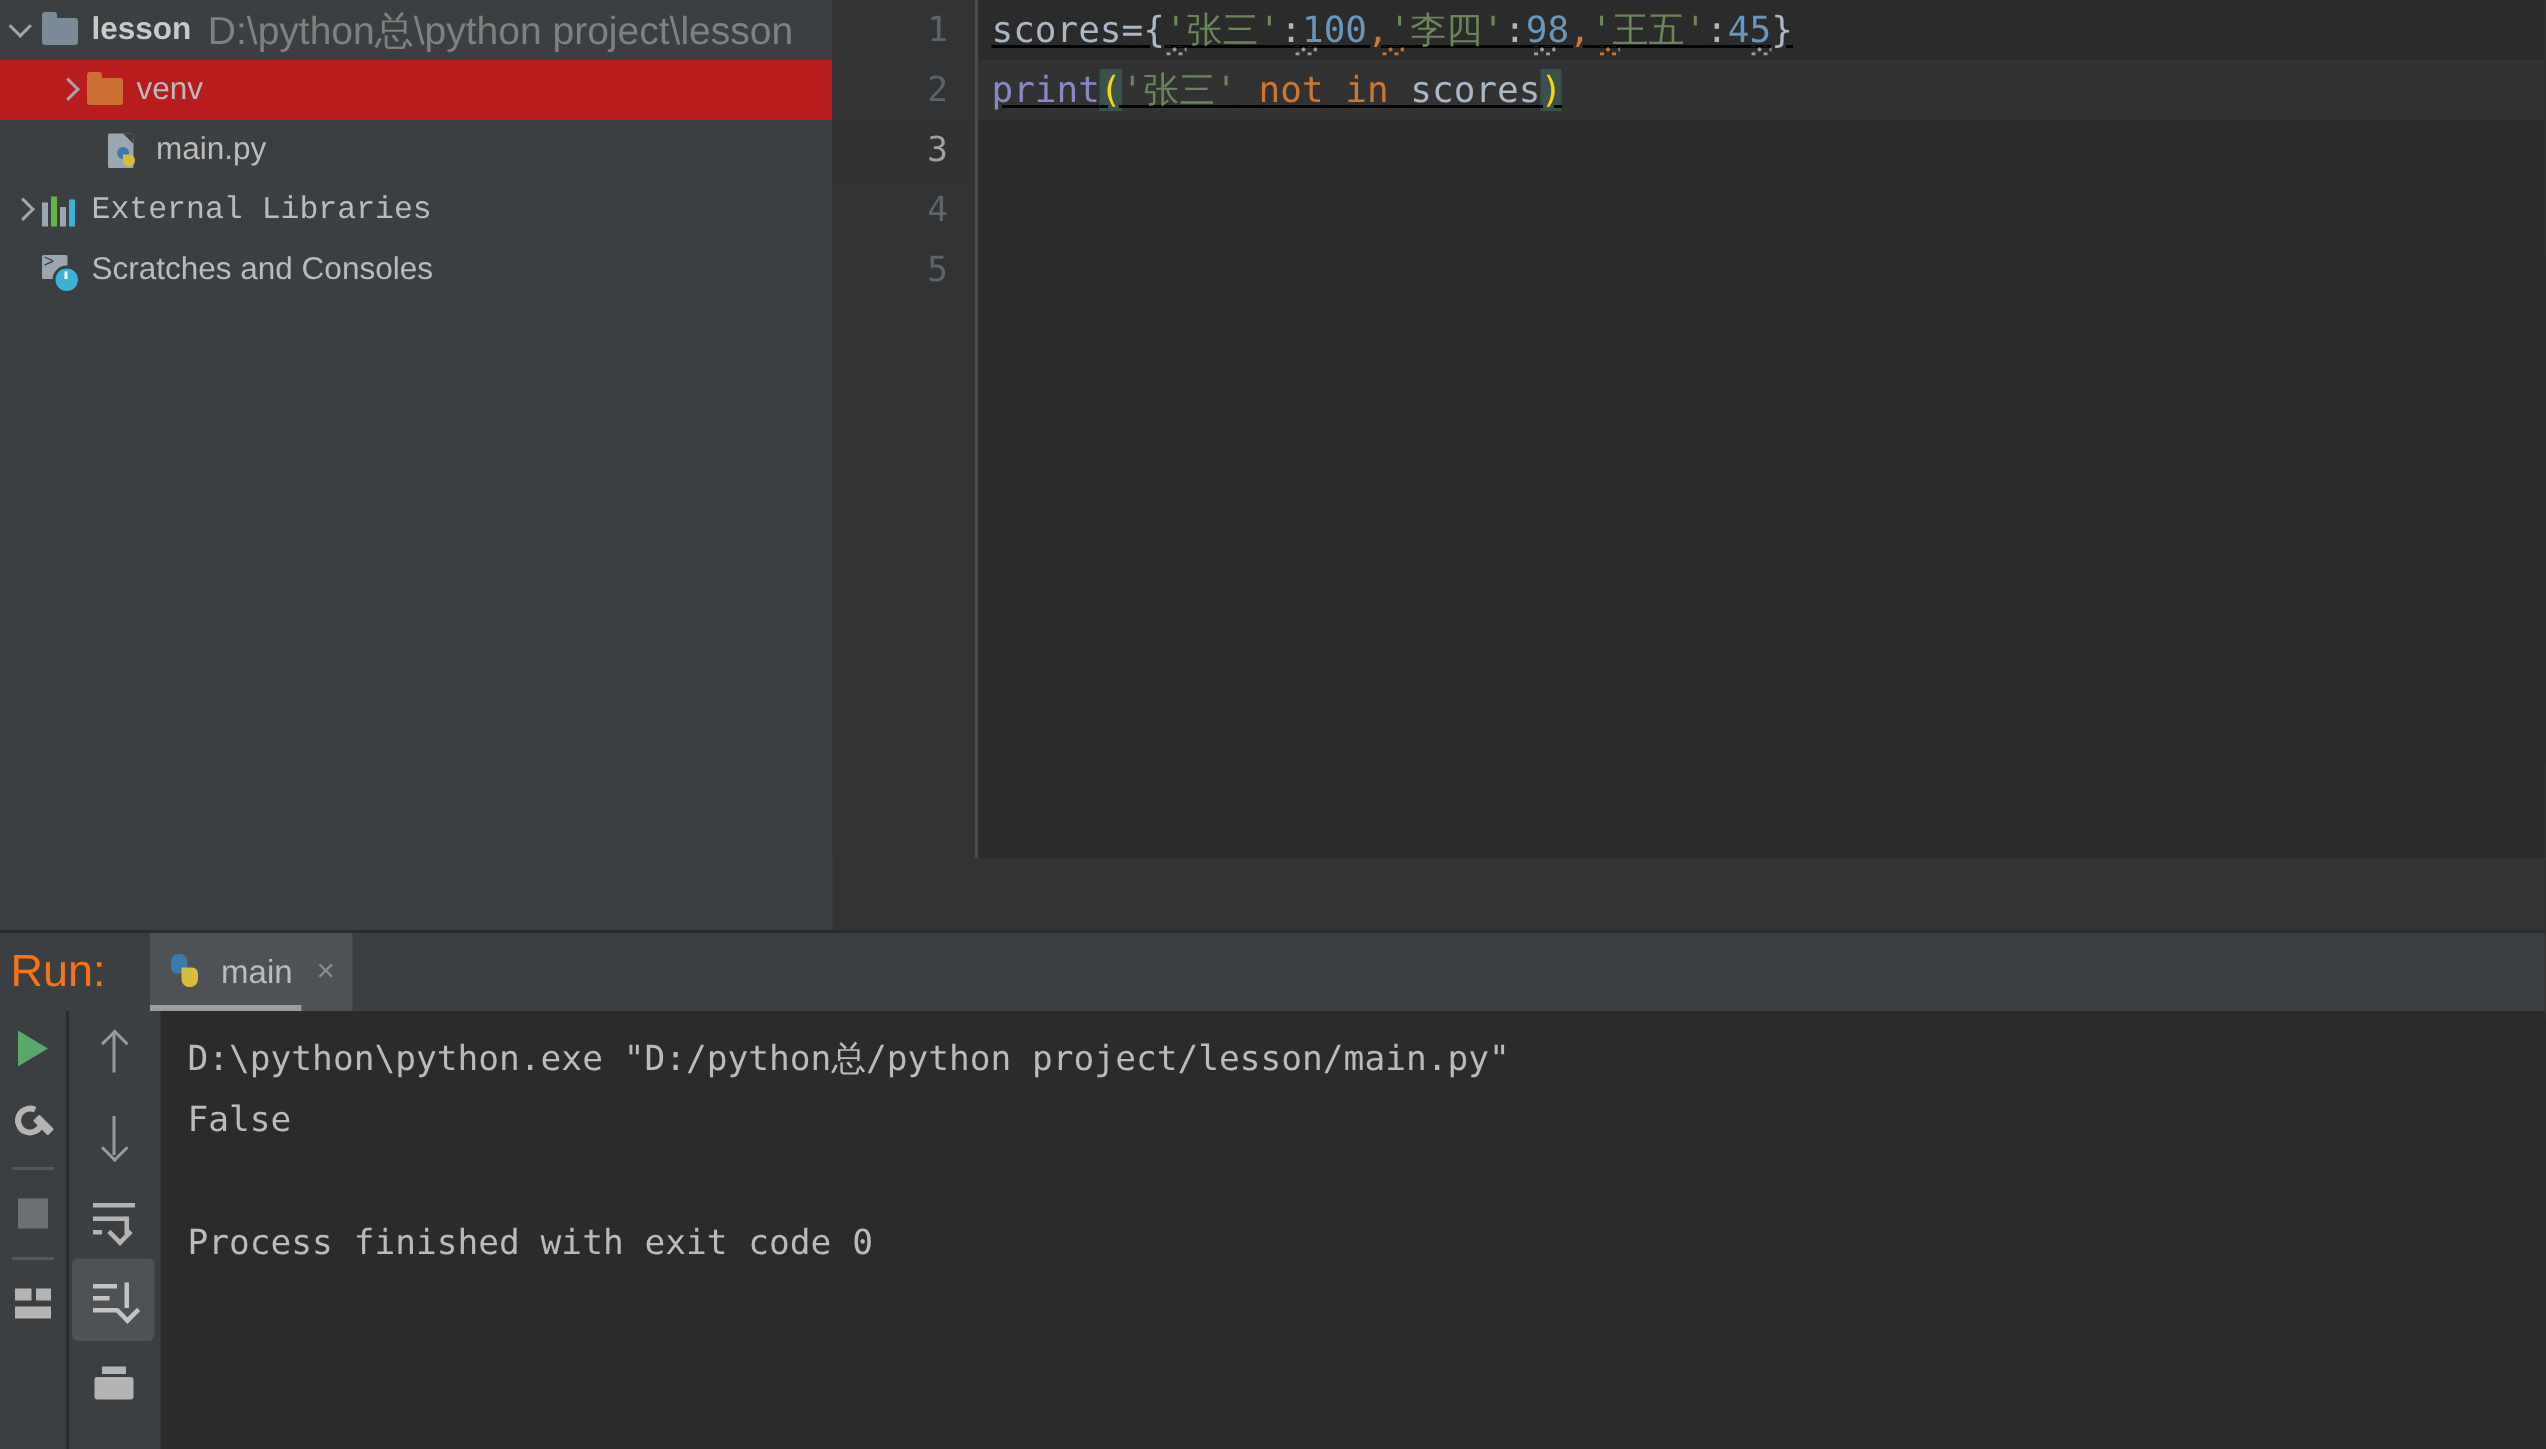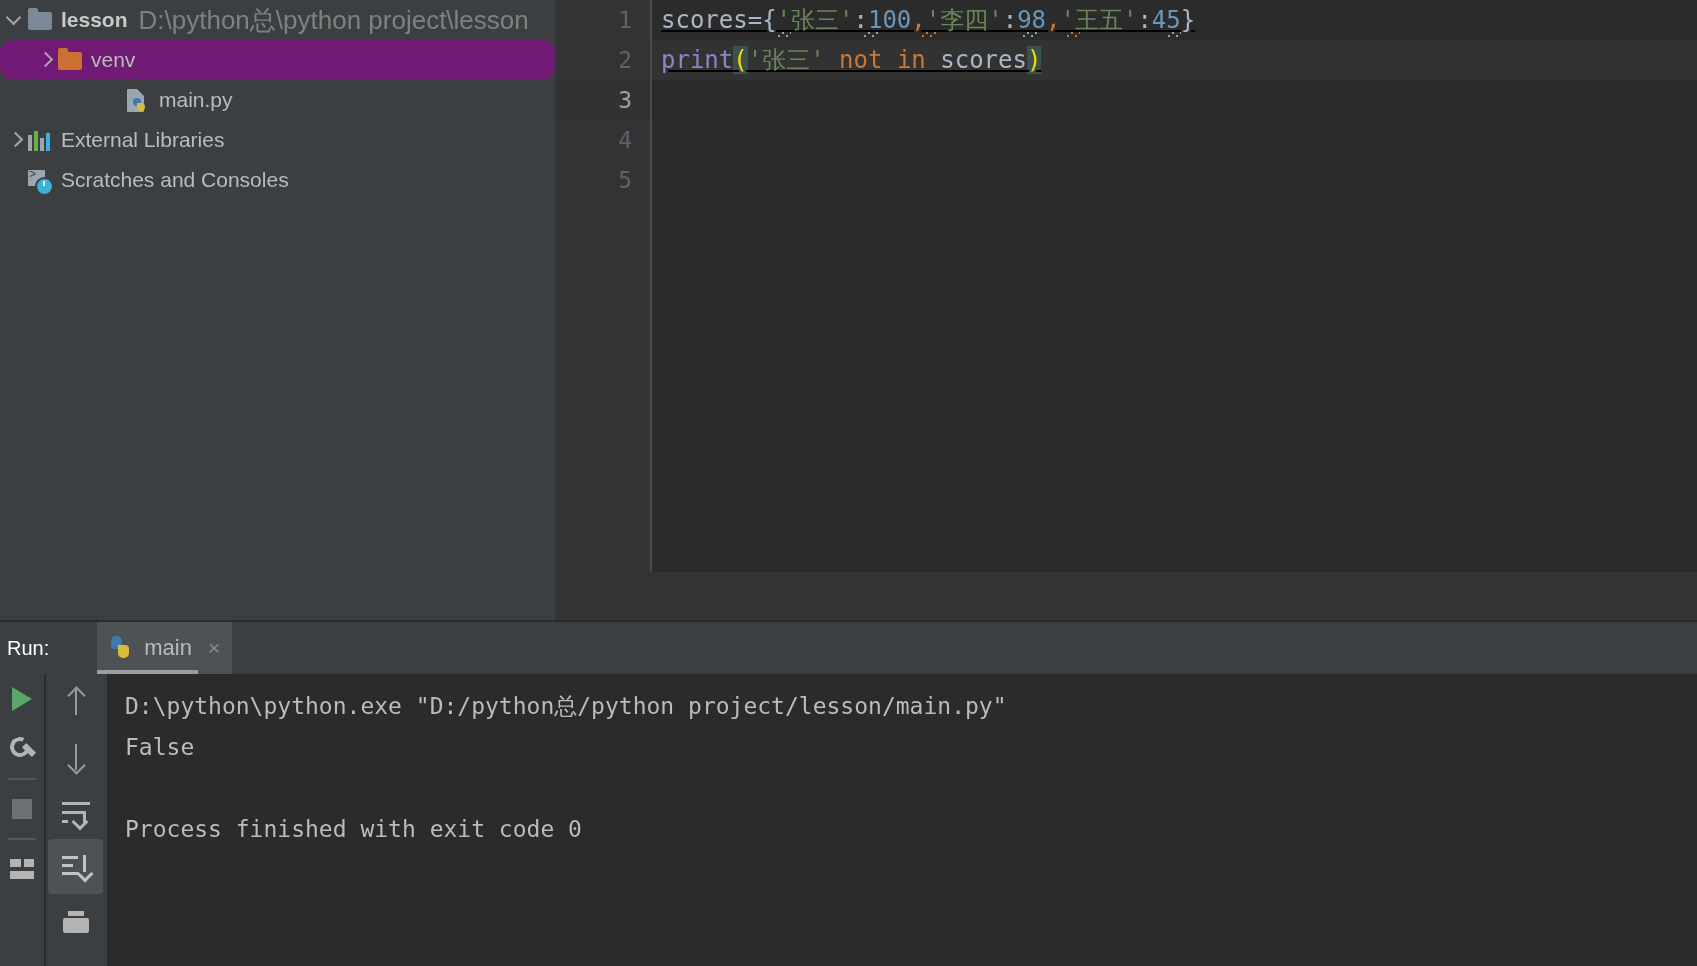--- a/index.html
+++ b/index.html
@@ -35,22 +35,21 @@
     position: relative;
     height: 40px;
     display: flex;
     align-items: center;
     color: #bbbbbb;
     font-size: 21px;
     white-space: nowrap;
     cursor: default;
   }
   .tree-row.selected {
-    background: #701a75;
-    border-radius: 13px;
+    background: #b91c1c;
   }
   .arrow {
     width: 22px; height: 22px;
     flex: 0 0 22px;
     position: relative;
   }
   .arrow.has::after {
     content: "";
     position: absolute;
     left: 6px; top: 5px;
@@ -240,21 +239,21 @@
   #run-divider {
     position: absolute; left: 0; top: 0; width: 1697px; height: 2px;
     background: #2b2b2b;
   }
   #run-header {
     position: absolute; left: 0; top: 2px;
     width: 1697px; height: 52px;
     display: flex; align-items: center;
   }
   #run-label {
-    color: #ffffff; font-size: 20px; margin-left: 7px; margin-right: 48px;
+    color: #f97316; font-size: 30px; margin-left: 7px; margin-right: 30px;
   }
   #run-tab {
     position: relative;
     height: 52px;
     display: flex; align-items: center;
     padding: 0 12px;
     background: #4e5254;
   }
   #run-tab::after {
     content: "";
@@ -410,33 +409,33 @@
           <span class="row-label bold">lesson</span>
           <span class="row-sub">D:\python总\python project\lesson</span>
         </div>
         <div class="tree-row selected" style="padding-left: 34px;">
           <span class="arrow has"></span>
           <span class="row-icon">
             <span class="ic-folder-orange"></span>
           </span>
           <span class="row-label">venv</span>
         </div>
-        <div class="tree-row" style="padding-left: 102px;">
+        <div class="tree-row" style="padding-left: 47px;">
           <span class="arrow"></span>
           <span class="row-icon">
             <span class="ic-pyfile">
               <span class="sheet"></span>
               <span class="fold"></span>
               <span class="snake-b"></span>
               <span class="snake-y"></span>
             </span>
           </span>
           <span class="row-label">main.py</span>
         </div>
-        <div class="tree-row" style="padding-left: 4px;">
+        <div class="tree-row" style="padding-left: 4px; font-family: Liberation Mono, monospace;">
           <span class="arrow has"></span>
           <span class="row-icon">
             <span class="ic-bars">
               <i></i>
               <i></i>
               <i></i>
               <i></i>
             </span>
           </span>
           <span class="row-label">External Libraries</span>

